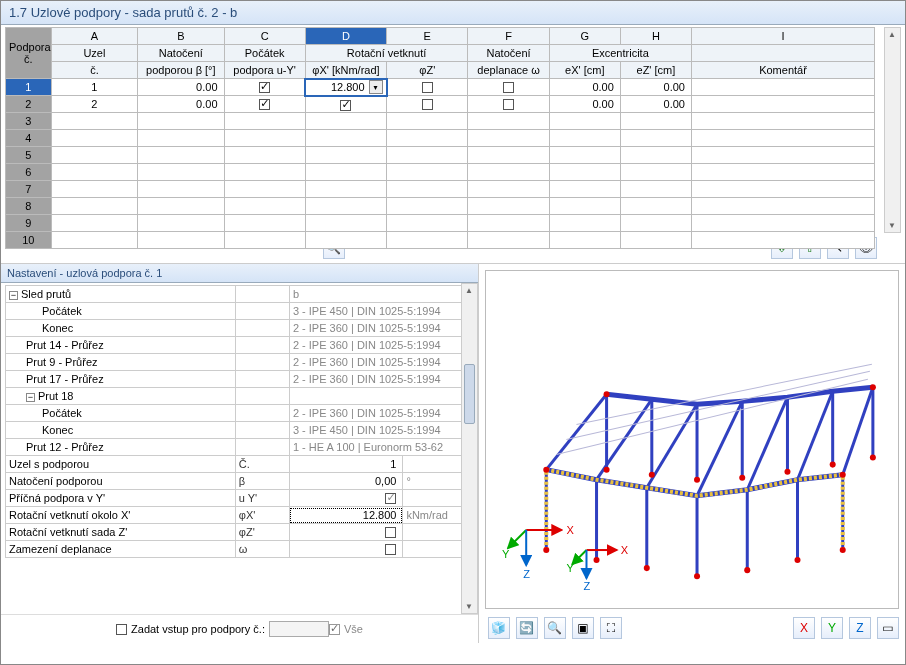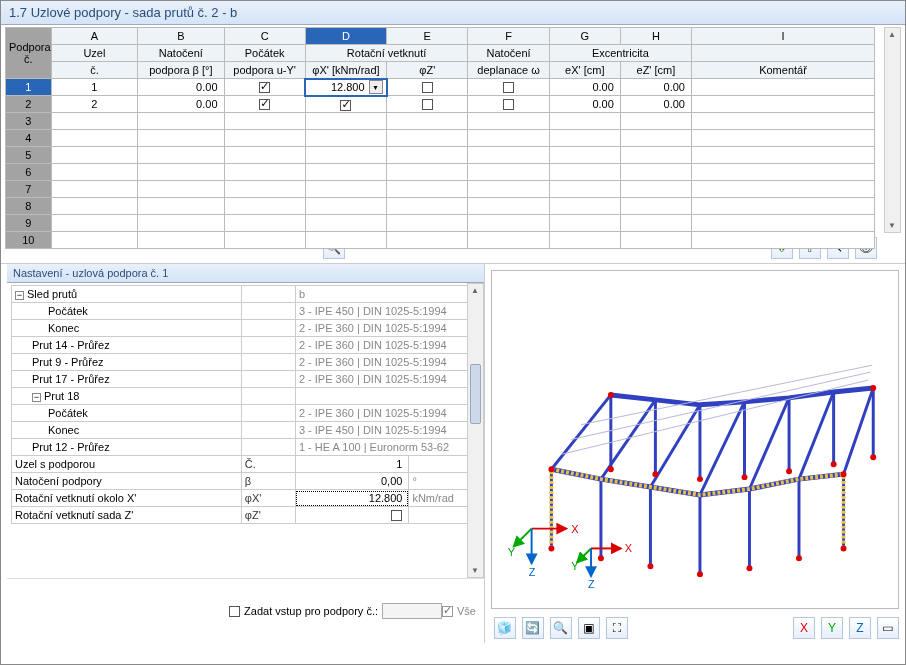--- a/index.html
+++ b/index.html
@@ -21,35 +21,35 @@
 .dd-btn { width:14px; height:14px; border:1px solid #888; background:#eee; display:flex; align-items:center; justify-content:center; font-size:8px; }
 .cell-selected { border:2px solid #2a66b8 !important; }
 .vscroll { position:absolute; top:0; right:4px; width:17px; height:100%; background:#f0f0f0; border:1px solid #ccc; }
 .vscroll::before { content:"▲"; position:absolute; top:2px; left:3px; font-size:8px; color:#666; }
 .vscroll::after { content:"▼"; position:absolute; bottom:2px; left:3px; font-size:8px; color:#666; }
 .toolbar { text-align:right; padding:4px 28px 4px 4px; }
 .tbtn { display:inline-flex; width:22px; height:22px; border:1px solid #b5c7de; background:linear-gradient(#fff,#e6eefb); margin-left:3px; vertical-align:middle; align-items:center; justify-content:center; font-size:12px; cursor:pointer; }
 .tbtn.excel-in { color:#1a7a1a; }
 .tbtn.excel-out { color:#1a7a1a; }
 .lower { display:flex; height:380px; border-top:1px solid #ccc; }
-.left-pane { width:478px; border-right:1px solid #ccc; display:flex; flex-direction:column;margin-left:6px; }
+.left-pane { width:478px; border-right:1px solid #ccc; display:flex; flex-direction:column; }
 .settings-title { background:linear-gradient(#e8f0fa,#d5e4f7); color:#2a4d7a; padding:3px 6px; border-bottom:1px solid #9ab; }
 .tree-wrap { flex:1; overflow:hidden; position:relative; }
 table.tree { border-collapse:collapse; width:512px; margin:2px 0 0 4px; table-layout:fixed; }
 table.tree td { border:1px solid #ccc; height:17px; padding:0 3px; background:#fff; white-space:nowrap; overflow:hidden; }
 table.tree td.lbl { width:170px; }
 table.tree td.sym { width:40px; color:#333; }
 table.tree td.val { width:168px; text-align:right; color:#888; padding-right:6px; }
 table.tree td.val.dark { color:#000; }
 table.tree td.unit { width:60px; color:#888; text-align:left; }
 .tree-toggle { display:inline-block; width:9px; height:9px; border:1px solid #888; line-height:7px; font-size:9px; text-align:center; margin-right:3px; vertical-align:middle; background:#fff; cursor:pointer; }
 .indent1 { padding-left:20px !important; }
 .indent2 { padding-left:36px !important; }
 .dotted-cell { outline:1px dotted #000; outline-offset:-2px; }
-.bottom-ctrl { padding:24px 8px; display:flex; align-items:center; justify-content:flex-end; border-top:1px solid #ddd; }
+.bottom-ctrl { padding:6px 8px; display:flex; align-items:center; justify-content:center; border-top:1px solid #ddd; }
 .bottom-ctrl label { display:flex; align-items:center; gap:4px; }
 .bottom-ctrl input[type=text]{ width:60px; height:16px; border:1px solid #aaa; background:#f4f4f4; }
 .right-pane { flex:1; position:relative; background:#fff; }
 .render { position:absolute; top:6px; left:6px; right:6px; bottom:34px; border:1px solid #bbb; overflow:hidden; }
 svg.model { width:100%; height:100%; }
 .render-toolbar { position:absolute; bottom:4px; left:6px; right:6px; display:flex; justify-content:space-between; }
 .render-toolbar .grp { display:flex; gap:3px; }
 .axis-x { stroke:#d00; stroke-width:2; marker-end:url(#arrR); }
 .axis-y { stroke:#0a0; stroke-width:2; marker-end:url(#arrG); }
 .axis-z { stroke:#06c; stroke-width:2; marker-end:url(#arrB); }
@@ -95,21 +95,21 @@
     <th>Uzel</th>
     <th>Natočení</th>
     <th>Počátek</th>
     <th colspan="2">Rotační vetknutí</th>
     <th>Natočení</th>
     <th colspan="2">Excentricita</th>
     <th></th>
   </tr>
   <tr>
     <th>č.</th>
-    <th>podpora β [°]</th>
+    <th>podporou β [°]</th>
     <th>podpora u-Y'</th>
     <th>φX' [kNm/rad]</th>
     <th>φZ'</th>
     <th>deplanace ω</th>
     <th>eX' [cm]</th>
     <th>eZ' [cm]</th>
     <th>Komentář</th>
   </tr>
   <tr>
     <td class="row-hdr sel">1</td>
@@ -305,34 +305,46 @@
               <td class="sym"></td>
               <td class="val" colspan="2" style="text-align:left">1 - HE A 100 | Euronorm 53-62</td>
             </tr>
         <tr>
               <td class="lbl">Uzel s podporou</td>
               <td class="sym">Č.</td>
               <td class="val dark">1</td>
               <td class="unit"></td>
             </tr>
         <tr>
-              <td class="lbl">Natočení podpory</td>
+              <td class="lbl">Natočení podporou</td>
               <td class="sym">β</td>
               <td class="val dark">0,00</td>
               <td class="unit">°</td>
+            </tr>
+        <tr>
+              <td class="lbl">Příčná podpora v Y'</td>
+              <td class="sym">u Y'</td>
+              <td class="val" style="text-align:right"><span class="chk on"></span></td>
+              <td class="unit"></td>
             </tr>
         <tr>
               <td class="lbl">Rotační vetknutí okolo X'</td>
               <td class="sym">φX'</td>
               <td class="val dark dotted-cell">12.800</td>
               <td class="unit">kNm/rad</td>
             </tr>
         <tr>
               <td class="lbl">Rotační vetknutí sada Z'</td>
               <td class="sym">φZ'</td>
+              <td class="val" style="text-align:right"><span class="chk"></span></td>
+              <td class="unit"></td>
+            </tr>
+        <tr>
+              <td class="lbl">Zamezení deplanace</td>
+              <td class="sym">ω</td>
               <td class="val" style="text-align:right"><span class="chk"></span></td>
               <td class="unit"></td>
             </tr>
       </tbody>
         </table>
       <div class="tree-scroll">
           <div class="thumb"></div>
         </div>
     </div>
     <div class="bottom-ctrl">

